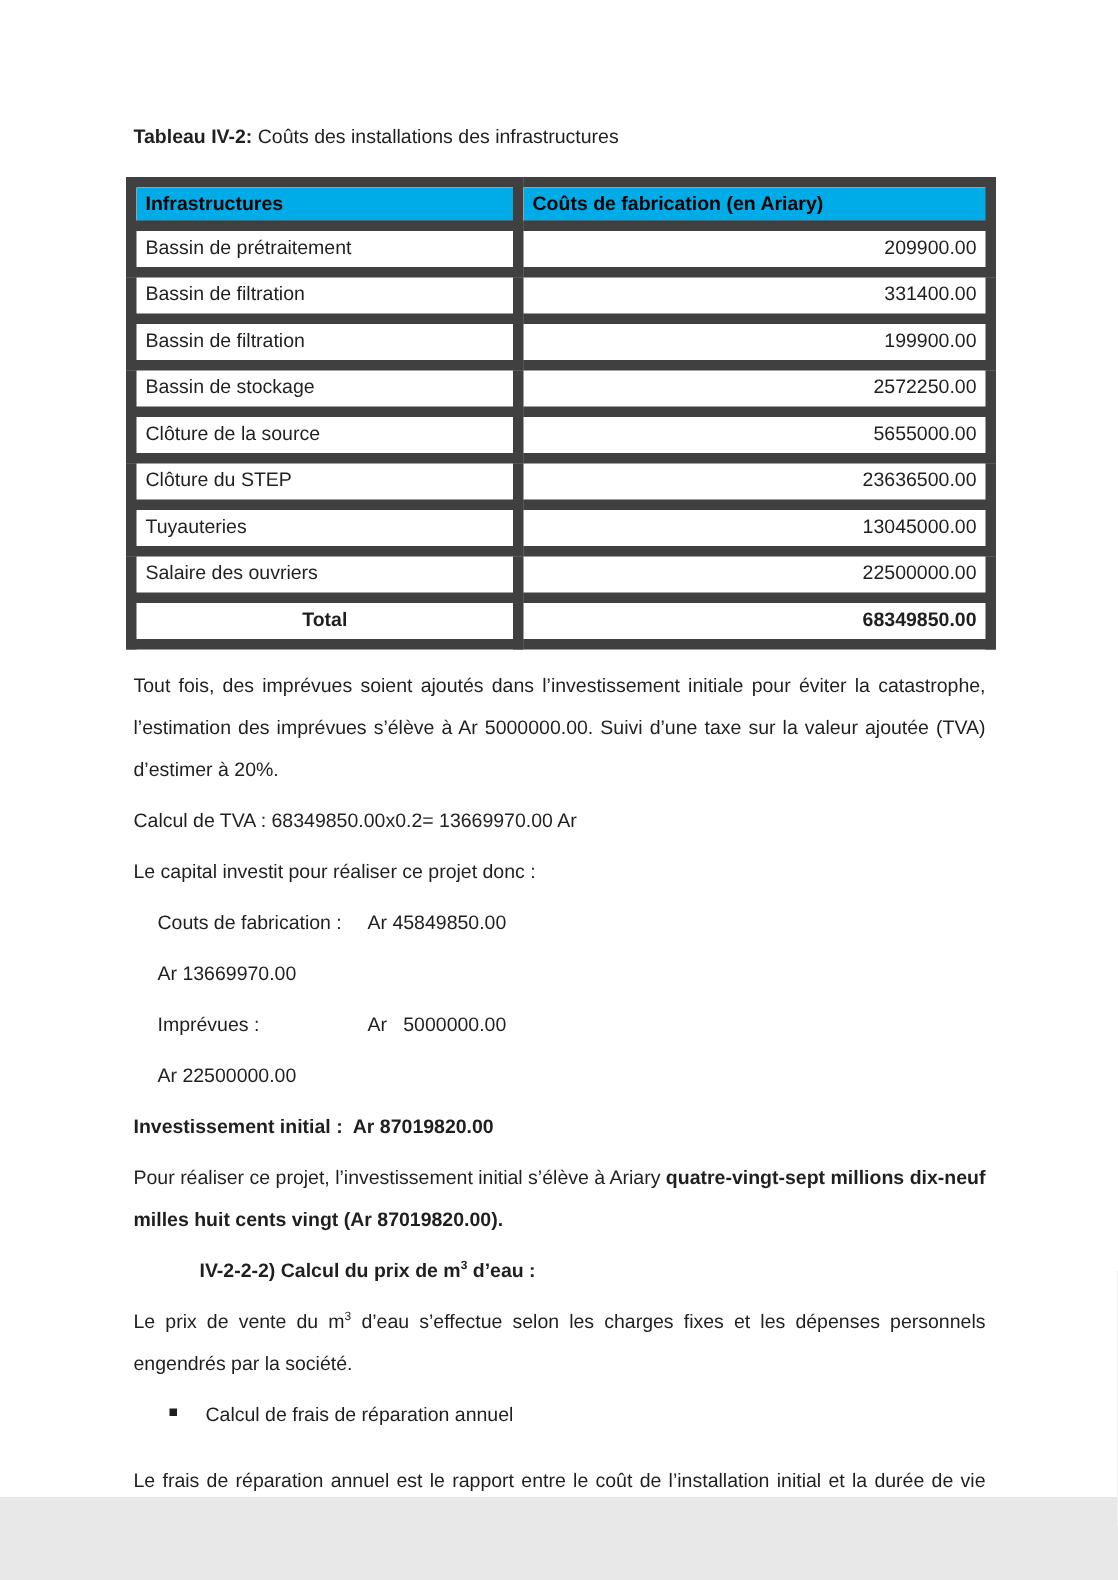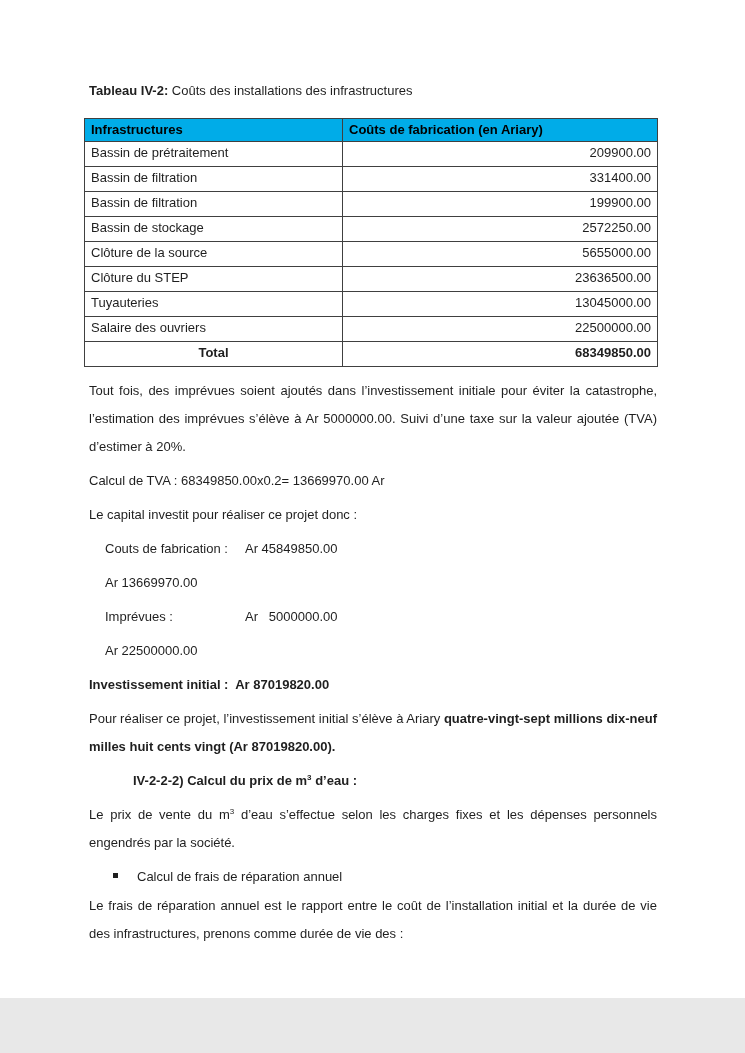--- a/index.html
+++ b/index.html
@@ -29,21 +29,21 @@
 
   table.costs {
     border-collapse: collapse;
     width: 573px;
     margin-left: -5px;
     table-layout: fixed;
   }
   table.costs col.c1 { width: 258px; }
   table.costs col.c2 { width: 315px; }
   table.costs th, table.costs td {
-    border: 1px solid #404040;
+    border: 7px solid #404040;
     font-size: 13px;
     line-height: 16px;
     padding: 3px 6px 5px 6px;
     vertical-align: top;
     overflow: hidden;
   }
   table.costs th {
     background: var(--header-bg, #00ACE8);
     color: #000;
     font-weight: bold;
@@ -78,21 +78,21 @@
     line-height: 28px;
     margin: 0 0 6px 0;
   }
   sup.s3 { font-size: 8px; vertical-align: super; line-height: 0; }
 
   .bullet-line {
     display: flex;
     align-items: baseline;
     padding-left: 24px;
     line-height: 28px;
-    margin-bottom: 1px;
+    margin-bottom: 16px;
   }
   .sq {
     width: 5px; height: 5px;
     background: #1f1f1f;
     display: inline-block;
     margin-right: 19px;
     position: relative;
     top: -3px;
     flex: 0 0 auto;
   }

